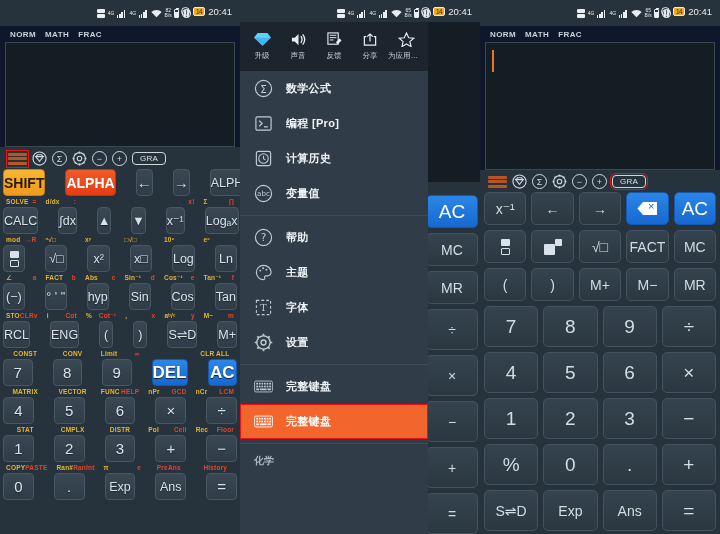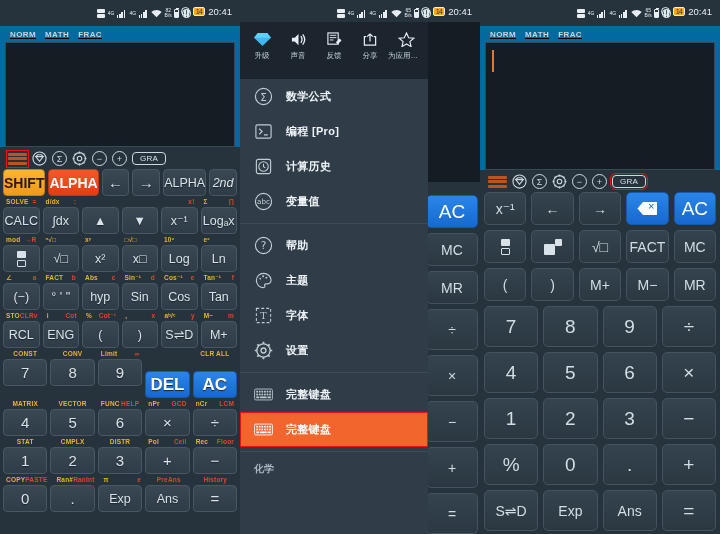--- a/index.html
+++ b/index.html
@@ -30,21 +30,21 @@
   .batt:after{content:"";position:absolute;top:-2px;left:1px;width:3px;height:1.5px;background:#e8eef2;}
   .batt i{position:absolute;bottom:0;left:0;right:0;height:70%;background:#e8eef2;}
   .globe { width:9px;height:9px;border-radius:50%;background:#dfe6ea;position:relative;}
   .globe:after{content:"";position:absolute;inset:1px;border-radius:50%;
      background:repeating-linear-gradient(90deg,#4b5b66 0 1px,transparent 1px 3px);}
   .alarm{width:9px;height:9px;border:1.2px solid #e8eef2;border-radius:50%;position:relative;}
   .battpct{background:#f5a623;color:#1c2630;border-radius:2px;font-size:6.5px;padding:0 2px;
      border:1px solid #e8eef2;letter-spacing:-0.5px;}
 
   
-  .display-wrap { background:#0369a1; padding:0 5px;text-decoration:underline; }
+  .display-wrap { background:#0f172a; padding:0 5px; }
   .modes { display:flex; gap:9px; font-size:8px; color:#c9d3da; font-weight:bold;
     letter-spacing:0.4px; padding:4px 4px 3px 5px; }
   .display { background:#151d24; border:1px solid #3a4852; height:105px; position:relative; }
   .caret { position:absolute; left:6px; top:7px; width:2px; height:22px; background:#e8762a; }
   .display.tall { height:128px; }
 
   
   .toolrow { display:flex; align-items:center; gap:5px; padding:4px 6px 3px 8px; height:22px; }
   .ticon { color:#cfd8de; display:flex; align-items:center; justify-content:center; }
   .hamb { width:19px; height:14px; display:flex; flex-direction:column; justify-content:space-between;
@@ -52,32 +52,32 @@
   .hamb i { display:block; height:3px; background:#b9561f; border-radius:1px; }
   .hamb.sel { outline:1.6px solid #ee1111; outline-offset:1.5px; }
   .circ { width:15px;height:15px;border:1.3px solid #cfd8de;border-radius:50%;
     display:flex;align-items:center;justify-content:center;font-size:9px;color:#cfd8de;}
   .gra { border:1.2px solid #cfd8de; border-radius:4px; font-size:8px; color:#dbe3e9;
     padding:1px 7px; letter-spacing:0.3px; }
   .gra.out { outline:1.4px solid #ee1111; outline-offset:1px; }
 
   
   .kp { padding:0 3px 3px 3px; }
-  .krow { display:flex; gap:3px; }
+  .krow { display:flex; gap:20px; }
   .key { flex:1; height:27px; border-radius:4px; display:flex; align-items:center;
     justify-content:center; color:#d9e2e8; font-size:15px;
     background:linear-gradient(#3a4854,#2f3c47); border:1px solid #475763;
     text-shadow:0 1px 1px #1b242c; }
   .key.small { font-size:12.5px; }
   .key.shift { background:linear-gradient(#f7b733,#f0991c); color:#2b1a05; border-color:#c4801a;
     font-weight:bold; font-size:14px; text-shadow:none;}
   .key.alpha { background:linear-gradient(#f05a28,#e33d12); color:#fff; border-color:#c23510;
     font-weight:bold; font-size:14px; text-shadow:none;}
   .key.blue { background:linear-gradient(#2b86e8,#1668cf); color:#fff; border-color:#1559b0;
-    font-size:17px; font-weight:bold;margin-top:12px;}
+    font-size:17px; font-weight:bold;}
   .key.ital { font-style:italic; }
   .lblrow { display:flex; gap:3px; height:11px; align-items:center; }
   .lbl { flex:1; display:flex; align-items:center; justify-content:space-between;
     padding:0 3px; font-size:6.5px; font-weight:bold; letter-spacing:0.2px; }
   .l1 { color:#e8b52a; }
   .l2 { color:#e2452a; }
   .lbl.center { justify-content:center; }
 
   
   .frac { display:flex; flex-direction:column; gap:2px; align-items:center; }
@@ -97,21 +97,21 @@
   .key2 { flex:1; height:33px; border-radius:5px; display:flex; align-items:center;
     justify-content:center; color:#d3dde4; font-size:19px;
     background:linear-gradient(#35434e,#2b3842); border:1px solid #44535f; }
   .key2.sm { font-size:14px; }
   .key2.blue { background:linear-gradient(#2b86e8,#1668cf); color:#fff; border-color:#1559b0; }
   .krow2.big .key2 { height:41px; }
 
   
   .drawer { position:absolute; left:0; top:22px; width:188px; bottom:0;
     background:#303d48; z-index:5; }
-  .drawer-top { display:flex; justify-content:space-around; padding:8px 4px 18px 4px;
+  .drawer-top { display:flex; justify-content:space-around; padding:8px 4px 10px 4px;
     background:#1c252e;align-items:flex-end; }
   .dt-item { display:flex; flex-direction:column; align-items:center; gap:3px; width:36px; }
   .dt-ico { height:18px; display:flex; align-items:center; justify-content:center; color:#e6eef4; }
   .dt-lbl { font-size:7.5px; color:#c5cfd7; white-space:nowrap; overflow:hidden;
     text-overflow:ellipsis; max-width:36px; text-align:center; }
   .dgroup { background:#303d48; }
   .ditem { display:flex; align-items:center; gap:13px; padding:0 14px; height:35px; }
   .ditem .di-ico { width:19px; height:19px; display:flex; align-items:center;
     justify-content:center; color:#c2ccd4; flex:none; }
   .ditem .di-lbl { font-size:11px; color:#eef3f7; font-weight:bold; letter-spacing:0.3px; }

